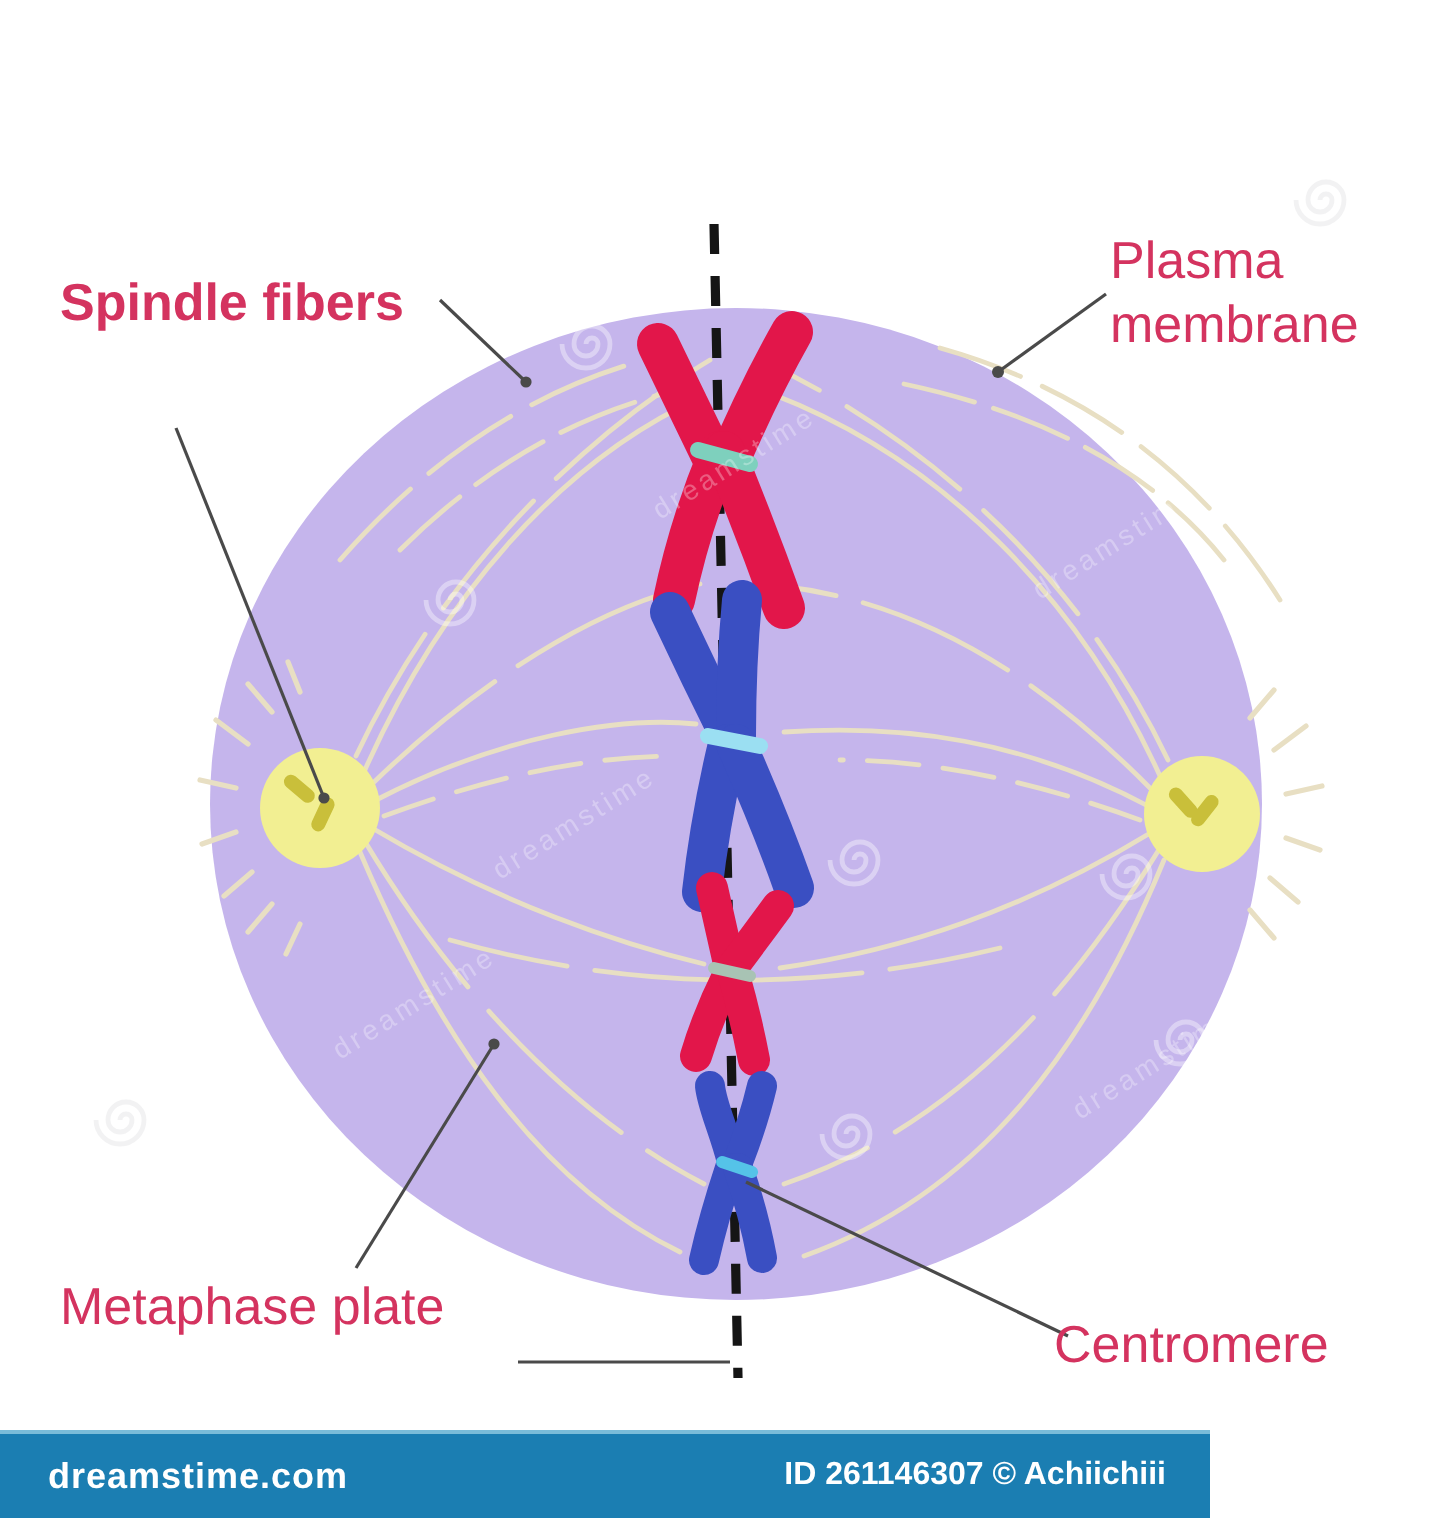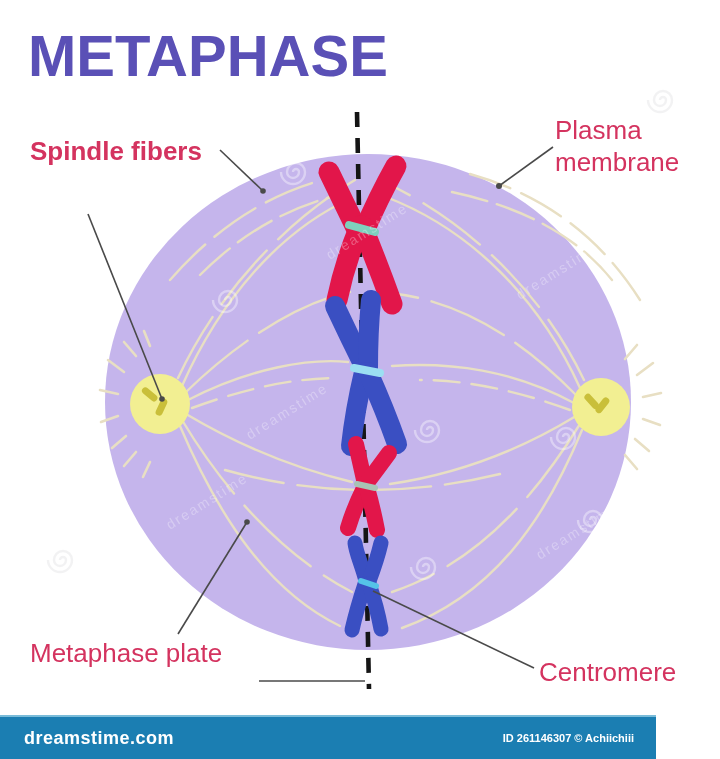--- a/index.html
+++ b/index.html
@@ -15,30 +15,30 @@
   .diagram-svg{position:absolute;left:0;top:0;}
   .label{
     position:absolute;color:var(--label-color,#d4335f);
     font-size:26px;font-weight:500;line-height:1.22;
   }
   .label.spindle{left:30px;top:136px;font-weight:bold;}
   .label.centriole{left:30px;top:184px;}
   .label.plasma{left:555px;top:115px;width:150px;}
   .label.cytoplasm{left:30px;top:619px;}
   .label.metaphase{left:30px;top:638px;}
-  .label.centromere{left:539px;top:657px;}
+  .label.centromere{left:527px;top:657px;}
   .footer{
-    position:absolute;left:0;top:715px;width:656px;height:44px;
+    position:absolute;left:0;top:715px;width:605px;height:44px;
     background:var(--footer-bg,#1b7eb2);
     border-top:2px solid var(--footer-edge,#7abcd9);
     box-sizing:border-box;display:flex;align-items:center;
     justify-content:space-between;color:var(--footer-text,#fff);gap:16px;
   }
   .footer .brand{margin-left:24px;font-size:18px;font-weight:700;letter-spacing:0.5px;}
-  .footer .credit{margin-right:22px;font-size:11px;font-weight:700;padding-left:41px;}
+  .footer .credit{margin-right:22px;font-size:16px;font-weight:700;padding-left:41px;}
   
   .cell{fill:var(--cell-fill,#c5b5ec);}
   .fiber{stroke:var(--fiber-color,#e8dfc3);stroke-width:2.4;fill:none;stroke-linecap:round;}
   .ray{stroke:var(--fiber-color,#e8dfc3);stroke-width:2.6;stroke-linecap:round;}
   .centriole-body{fill:var(--centriole-fill,#f2ef92);}
   .centriole-bar{fill:var(--centriole-bar,#c9bf3a);}
   .chr-red{stroke:var(--chromosome-red,#e2164a);fill:none;stroke-linecap:round;}
   .chr-blue{stroke:var(--chromosome-blue,#3a4fc2);fill:none;stroke-linecap:round;}
   .pointer{stroke:var(--pointer-color,#4a4a4a);stroke-width:1.6;fill:none;}
   .pointer-dot{fill:var(--pointer-color,#4a4a4a);}
@@ -172,21 +172,20 @@
     </g>
     <g>
       <text class="wm-text" transform="translate(250,440) rotate(-32)">dreamstime</text>
       <text class="wm-text" transform="translate(520,300) rotate(-32)">dreamstime</text>
       <text class="wm-text" transform="translate(330,260) rotate(-32)">dreamstime</text>
       <text class="wm-text" transform="translate(540,560) rotate(-32)">dreamstime</text>
       <text class="wm-text" transform="translate(170,530) rotate(-32)">dreamstime</text>
     </g>
   </svg>
 
-  <h1 class="title">METAPHASE</h1>
 
   <div class="label spindle">Spindle fibers</div>
   <div class="label plasma">Plasma membrane</div>
   <div class="label metaphase">Metaphase plate</div>
   <div class="label centromere">Centromere</div>
 
   <div class="footer">
     <span class="brand">dreamstime.com</span>
     <span class="credit">ID 261146307 © Achiichiii</span>
   </div>

